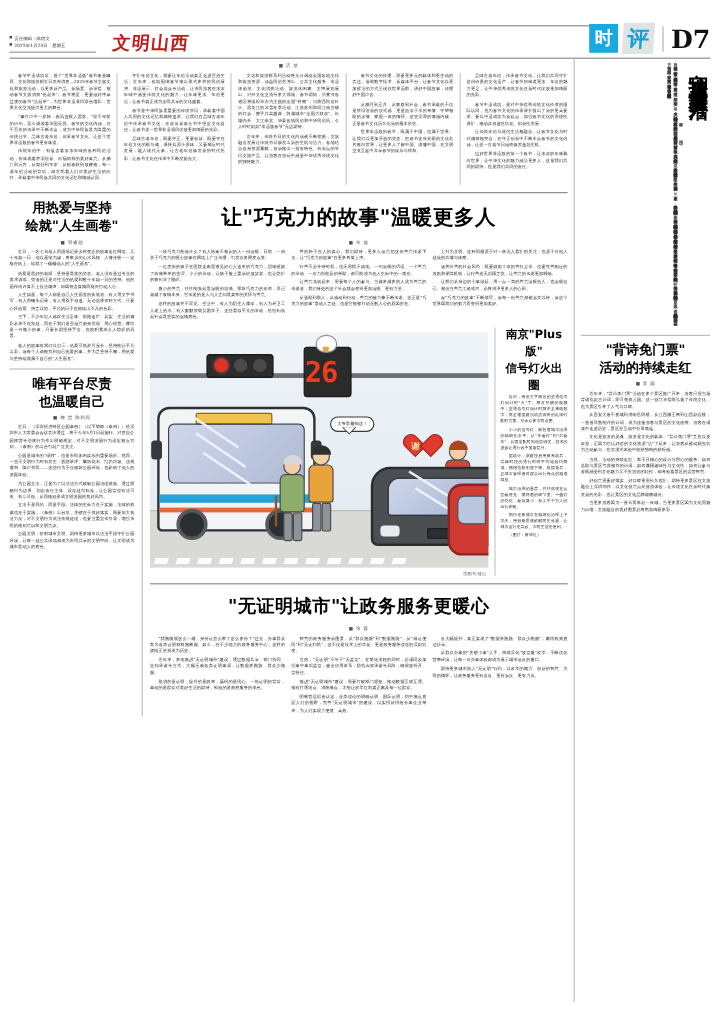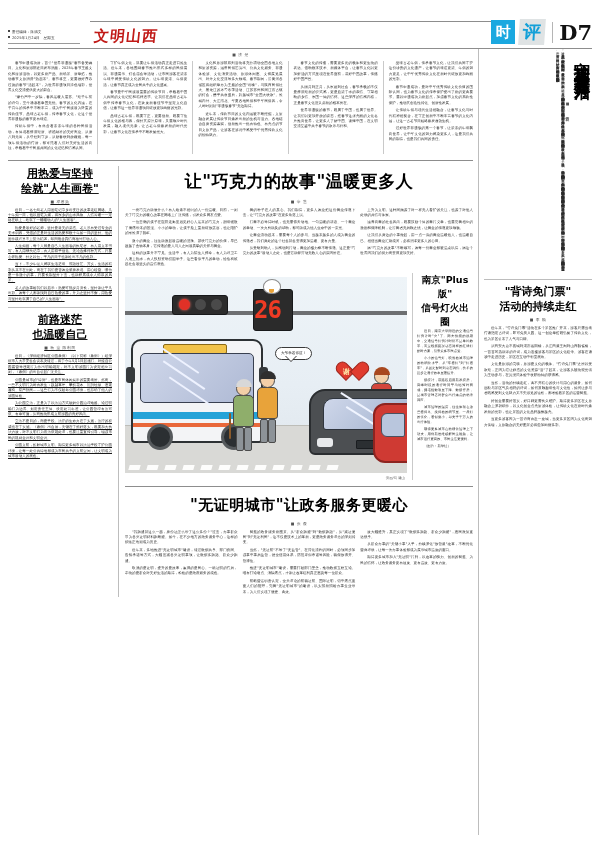--- a/index.html
+++ b/index.html
@@ -244,37 +244,37 @@
             <p class="ptxt">让传统年俗与现代生活相融合，让春节文化与时代精神相契合，在守正创新中不断丰富春节的文化内涵，让这一古老节日始终焕发蓬勃生机。</p>
             <p class="ptxt">过好世界非遗版的第一个春节，让浓浓的年味飘向世界，让中华文化的魅力感染更多人，这是我们共同的期待，也是我们共同的责任。</p>
           </div>
         </div>
       </div>
 
       <div class="divider-thick"></div>
 
       <div style="display:flex;gap:6px;">
 
-        <div style="width:104px;flex:0 0 104px;text-decoration:underline;">
+        <div style="width:104px;flex:0 0 104px;">
 
           <div>
             <div class="h-mid">用热爱与坚持</div>
             <div class="h-mid">绘就"人生画卷"</div>
             <div class="byline">■ 邓睿勋</div>
             <p class="ptxt">近日，一名七旬老人用画笔记录乡村变迁的故事走红网络。几十年如一日，他以画笔为媒，将家乡的山水风物、人情冷暖一一定格在纸上，绘就了一幅幅动人的"人生画卷"。</p>
             <p class="ptxt">热爱是最好的老师，坚持是最美的姿态。老人没有受过专业的美术训练，凭借的正是对生活的热爱和数十年如一日的坚持。他的画作或许算不上技法精湛，却因饱含真情而格外打动人心。</p>
             <p class="ptxt">人生如画，每个人都是自己人生画卷的执笔者。有人用文字书写，有人用镜头记录，有人用双手创造。无论选择何种方式，只要心怀热爱、持之以恒，平凡的日子也能绘出不凡的色彩。</p>
             <p class="ptxt">当下，不少年轻人感叹生活乏味、前路迷茫。其实，生活的精彩从来不在别处，而在于我们是否愿意俯身发现、用心经营。哪怕是一件微小的事，只要长期坚持下去，也能积累成令人惊叹的风景。</p>
             <p class="ptxt">老人的故事给我们以启示：热爱可抵岁月漫长，坚持能让平凡出彩。愿每个人都能找到自己热爱的事，并为之坚持不懈，用热爱与坚持绘就属于自己的"人生画卷"。</p>
           </div>
 
           <div class="divider"></div>
 
           <div>
-            <div class="h-mid">前路迷茫</div>
+            <div class="h-mid">唯有平台尽责</div>
             <div class="h-mid">也温暖自己</div>
             <div class="byline">■ 梅 堂  陈利民</div>
             <p class="ptxt">近日，《深圳经济特区公园条例》（以下简称《条例》）经深圳市人大常委会会议表决通过，将于今年5月1日起施行。对擅自公园露营等违规行为作出明确规定，对不文明游园行为设定相应罚则，《条例》的出台引起广泛关注。</p>
             <p class="ptxt">公园是城市的"绿肺"，也是市民休闲娱乐的重要场所。然而，一些不文明行为时有发生：践踏草坪、攀折花木、乱扔垃圾、违规遛狗、噪声扰民……这些行为不仅破坏公园环境，也影响了他人的游园体验。</p>
             <p class="ptxt">为公园立法，正是为了以法治方式破解公园治理难题。通过明确行为边界、划定责任主体、设定处罚标准，让公园管理有法可依、有章可循，从而推动形成文明游园的良好风尚。</p>
             <p class="ptxt">立法不是目的，而是手段。法律的生命力在于实施，法律的权威也在于实施。《条例》出台后，关键在于抓好落实，既要加大执法力度，对不文明行为依法依规处理，也要注重宣传引导，增强市民的规则意识和文明意识。</p>
             <p class="ptxt">公园文明，折射城市文明。期待更多城市以法治手段守护公园环境，让每一处公共绿地都成为市民共享的文明空间，让文明成为城市最动人的底色。</p>
           </div>
         </div>
 

